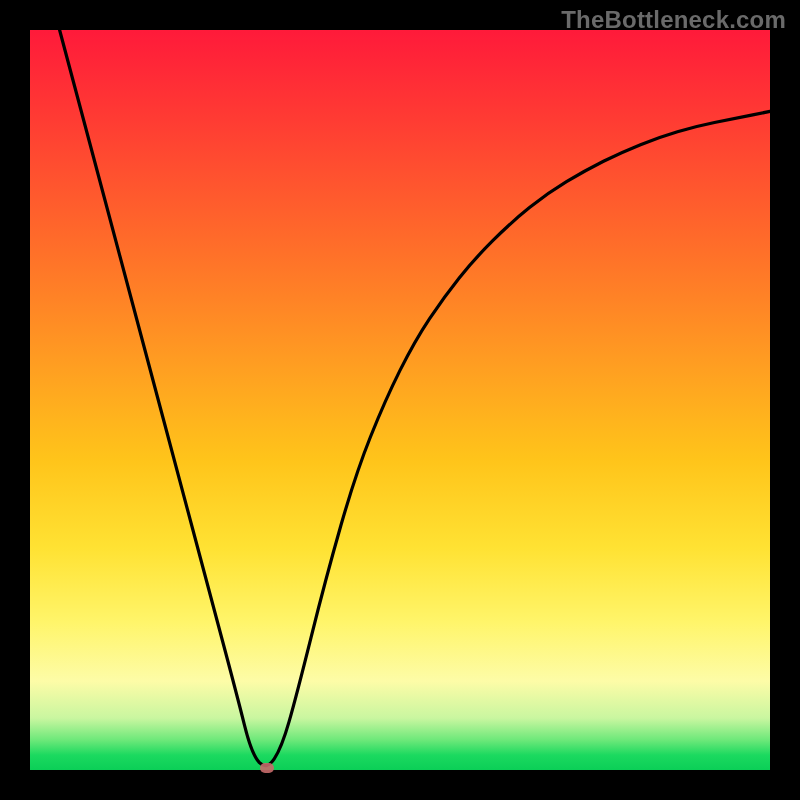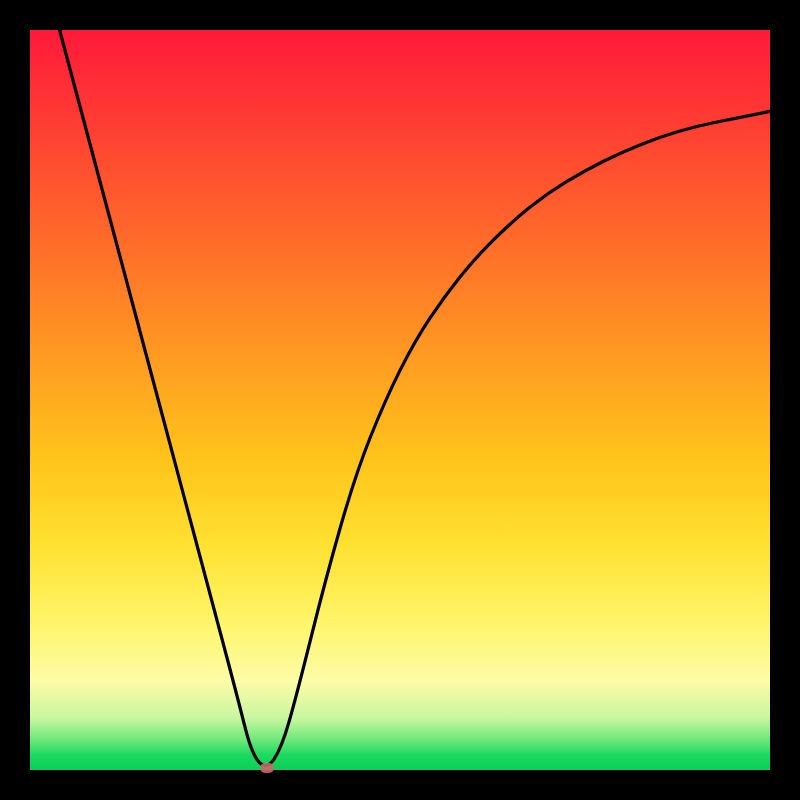--- a/index.html
+++ b/index.html
@@ -66,20 +66,21 @@
     background: #c66a6a;
     opacity: 0.9;
     transform: translate(-50%, -50%);
   }
 </style>
 </head>
 <body>
 
 <div class="frame">
 
+  <div class="watermark">TheBottleneck.com</div>
 
   <div class="plot-area">
 
     <svg class="curve" viewBox="0 0 740 740" preserveAspectRatio="none">
       <path id="curve-path" fill="none" stroke="#000" stroke-width="3.2" stroke-linecap="round" stroke-linejoin="round" d="M 29.6 0.0 Q 29.6 0.0 44.4 55.5 Q 59.2 111.0 74.0 166.5 Q 88.8 222.0 103.6 277.5 Q 118.4 333.0 133.2 388.5 Q 148.0 444.0 162.8 499.5 Q 177.6 555.0 192.4 610.5 Q 207.2 666.0 214.6 695.6 Q 222.0 725.2 229.4 732.6 Q 236.8 740.0 244.2 728.9 Q 251.6 717.8 259.0 691.9 Q 266.4 666.0 281.2 606.8 Q 296.0 547.6 310.8 495.8 Q 325.6 444.0 340.4 407.0 Q 355.2 370.0 370.0 340.4 Q 384.8 310.8 399.6 288.6 Q 414.4 266.4 429.2 247.9 Q 444.0 229.4 462.5 210.9 Q 481.0 192.4 499.5 177.6 Q 518.0 162.8 536.5 151.7 Q 555.0 140.6 573.5 131.3 Q 592.0 122.1 610.5 114.7 Q 629.0 107.3 647.5 101.8 Q 666.0 96.2 684.5 92.5 Q 703.0 88.8 721.5 85.1 T 740.0 81.4"></path>
     </svg>
 
     <div id="min-marker" class="marker" style="left: 236.8px; top: 738px;"></div>
   </div>
 

